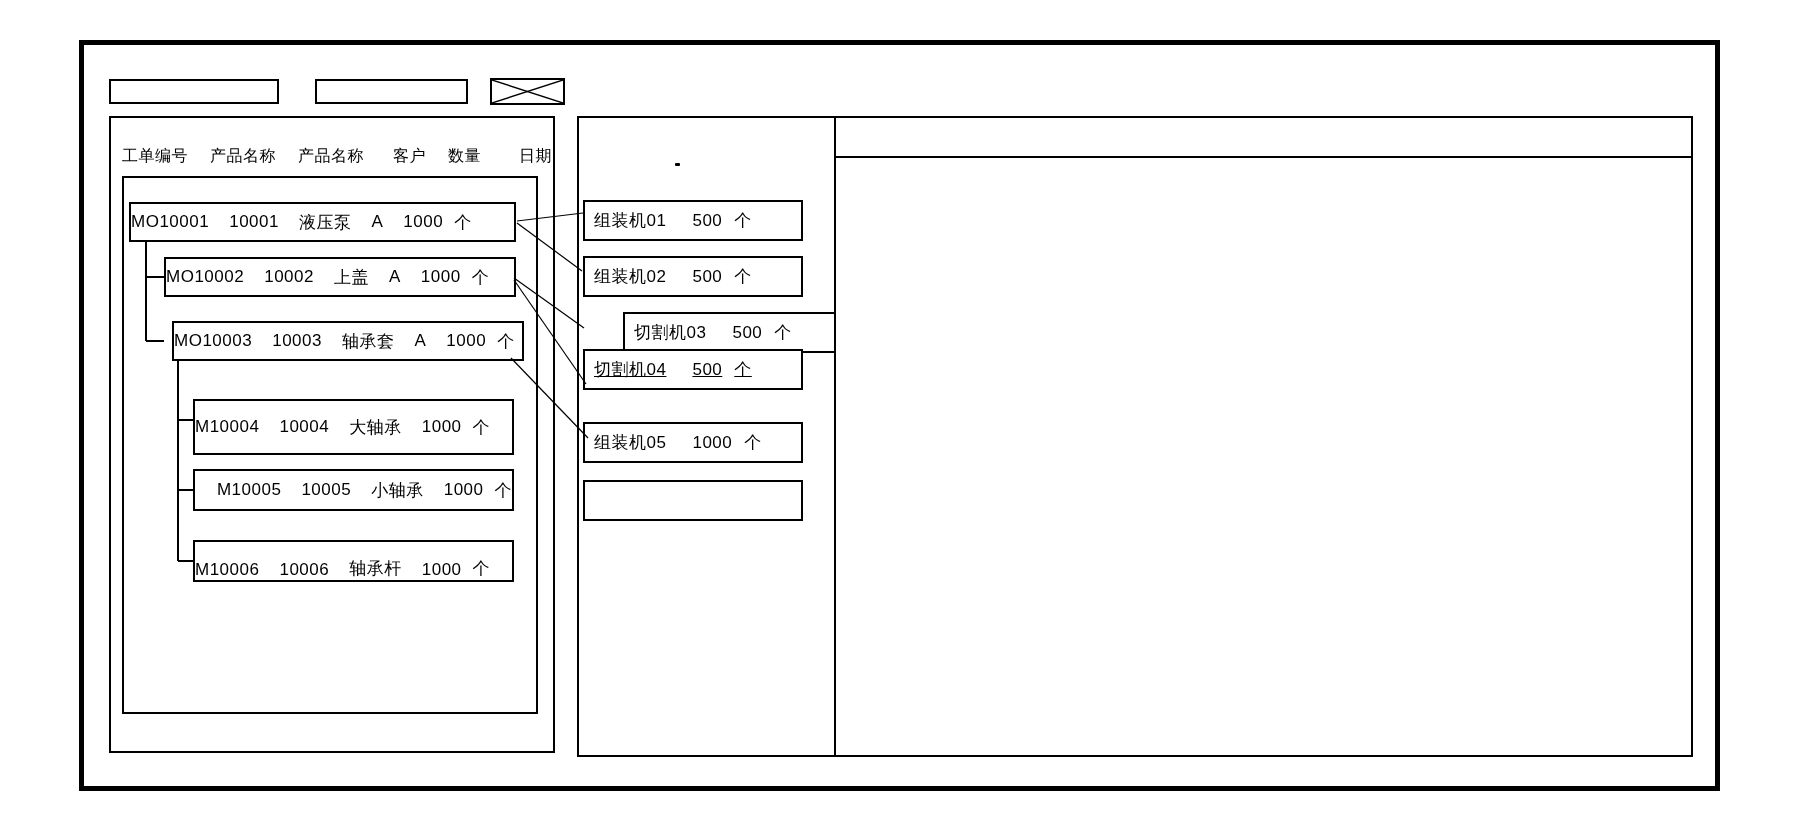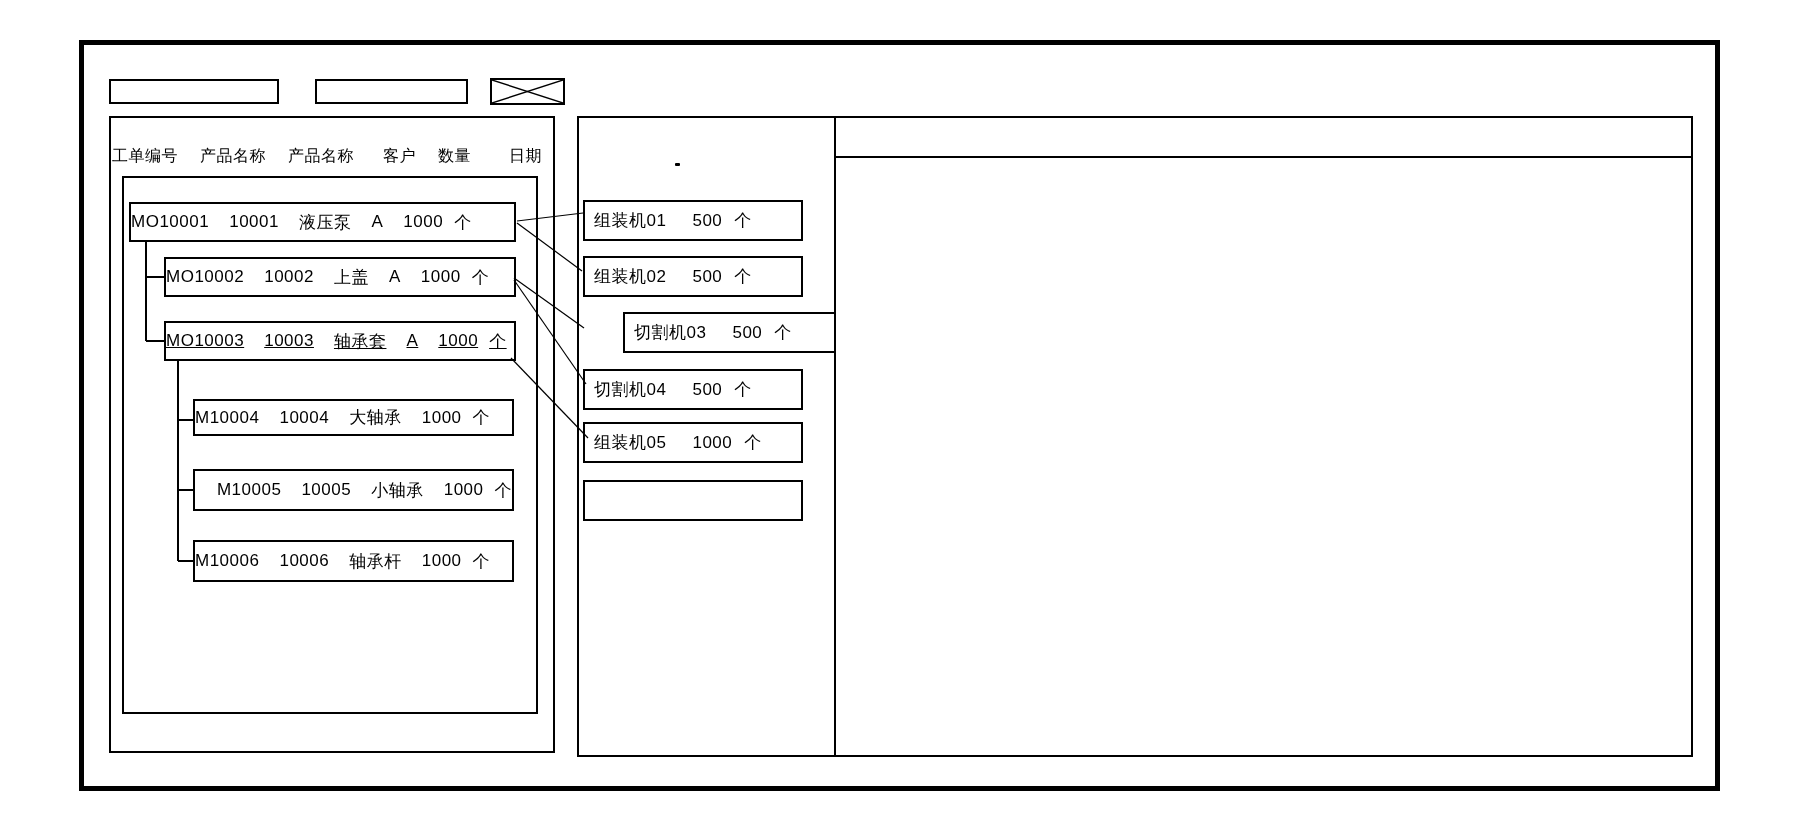--- a/index.html
+++ b/index.html
@@ -8,41 +8,41 @@
   .abs{position:absolute;box-sizing:border-box;}
   .frame{left:79px;top:40px;width:1641px;height:751px;border:5px solid #000;background:#fff;}
   .wirebox{border:2px solid #000;background:#fff;}
   .thinbox{border:2px solid #000;background:#fff;}
   .input1{left:109px;top:79px;width:170px;height:25px;}
   .input2{left:315px;top:79px;width:153px;height:25px;}
   .xbox{left:490px;top:78px;width:75px;height:27px;padding:0;}
   .xbox svg{display:block;width:100%;height:100%;}
 
   .order-panel{left:109px;top:116px;width:446px;height:637px;}
-  .header-row{left:112px;top:146px;height:20px;display:flex;align-items:center;gap:22px;
+  .header-row{left:122px;top:146px;height:20px;display:flex;align-items:center;gap:22px;
               font-size:16px;letter-spacing:0.5px;white-space:nowrap;}
   .header-row .h4{margin-left:7px;}
   .header-row .h6{margin-left:16px;text-align:center;}
   .tree-container{left:122px;top:176px;width:416px;height:538px;}
 
   .obox{display:flex;align-items:center;gap:20px;
         font-size:17px;letter-spacing:0.5px;white-space:nowrap;}
   .obox span:last-child{margin-left:-9px;}
   .ob1{left:129px;top:202px;width:387px;height:40px;}
   .ob2{left:164px;top:257px;width:352px;height:40px;}
-  .ob3{left:164px;top:321px;width:352px;height:40px;text-decoration:underline;}
-  .ob4{left:193px;top:399px;width:321px;height:37px;}
+  .ob3{left:172px;top:321px;width:352px;height:40px;}
+  .ob4{left:193px;top:399px;width:321px;height:56px;}
   .ob5{left:193px;top:469px;width:321px;height:42px;justify-content:flex-end;}
-  .ob6{left:193px;top:540px;width:321px;height:42px;}
+  .ob6{left:193px;top:540px;width:321px;height:42px;align-items:flex-end;}
 
   .machine-panel{left:577px;top:116px;width:259px;height:641px;border:2px solid #000;border-right:none;}
   .mbox{left:583px;width:220px;height:41px;display:flex;align-items:center;gap:12px;
         padding-left:9px;font-size:17px;letter-spacing:0.5px;white-space:nowrap;}
   .mbox span:first-child{margin-right:14px;}
-  .mb1{top:200px;} .mb2{top:256px;} .mb3{top:312px;margin-left:40px;} .mb4{top:369px;} .mb5{top:422px;} .mb6{top:480px;}
+  .mb1{top:200px;} .mb2{top:256px;} .mb3{top:312px;margin-left:40px;} .mb4{top:349px;text-decoration:underline;} .mb5{top:422px;} .mb6{top:480px;}
   .dot{left:675px;top:163px;width:5px;height:3px;background:#000;border-radius:1px;}
 
   .detail-panel{left:834px;top:116px;width:859px;height:641px;}
   .detail-header{left:0;top:0;width:100%;height:40px;border-bottom:2px solid #000;}
 
   svg.overlay{position:absolute;left:0;top:0;width:1819px;height:833px;pointer-events:none;}
 </style>
 </head>
 <body>
 

